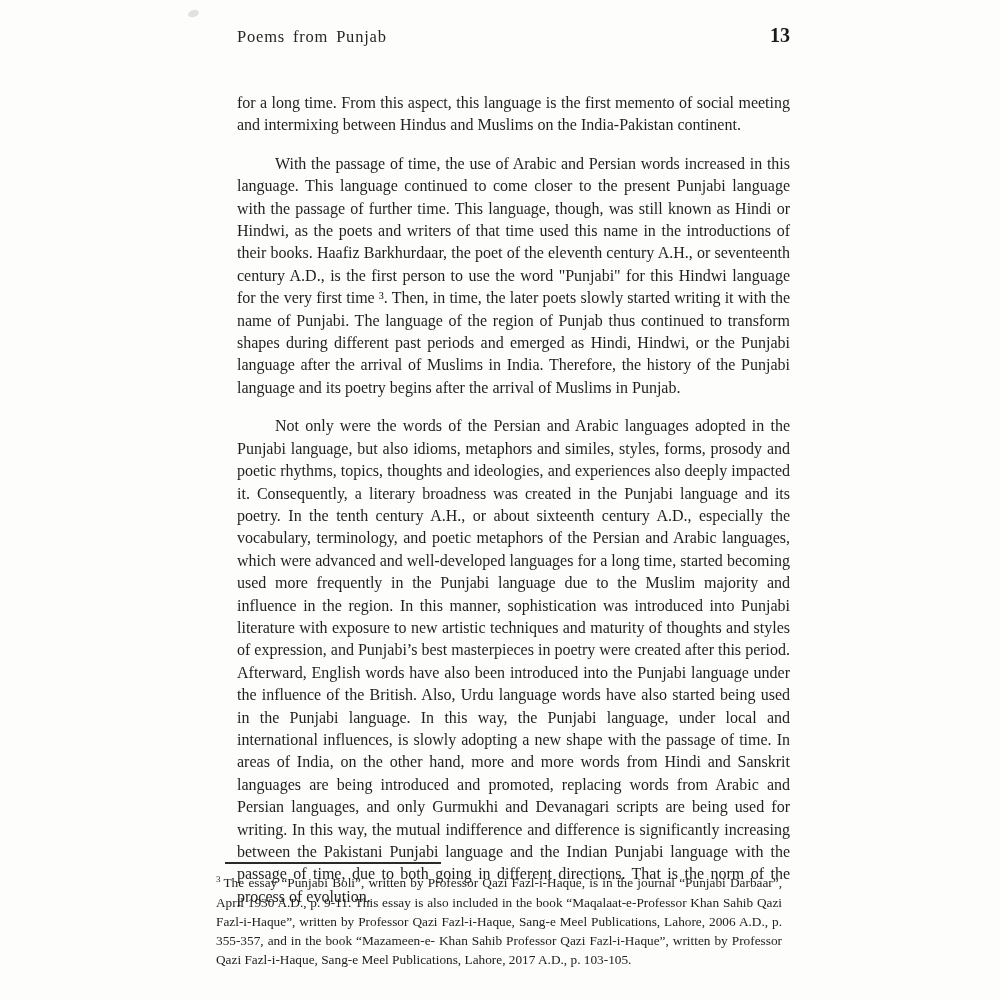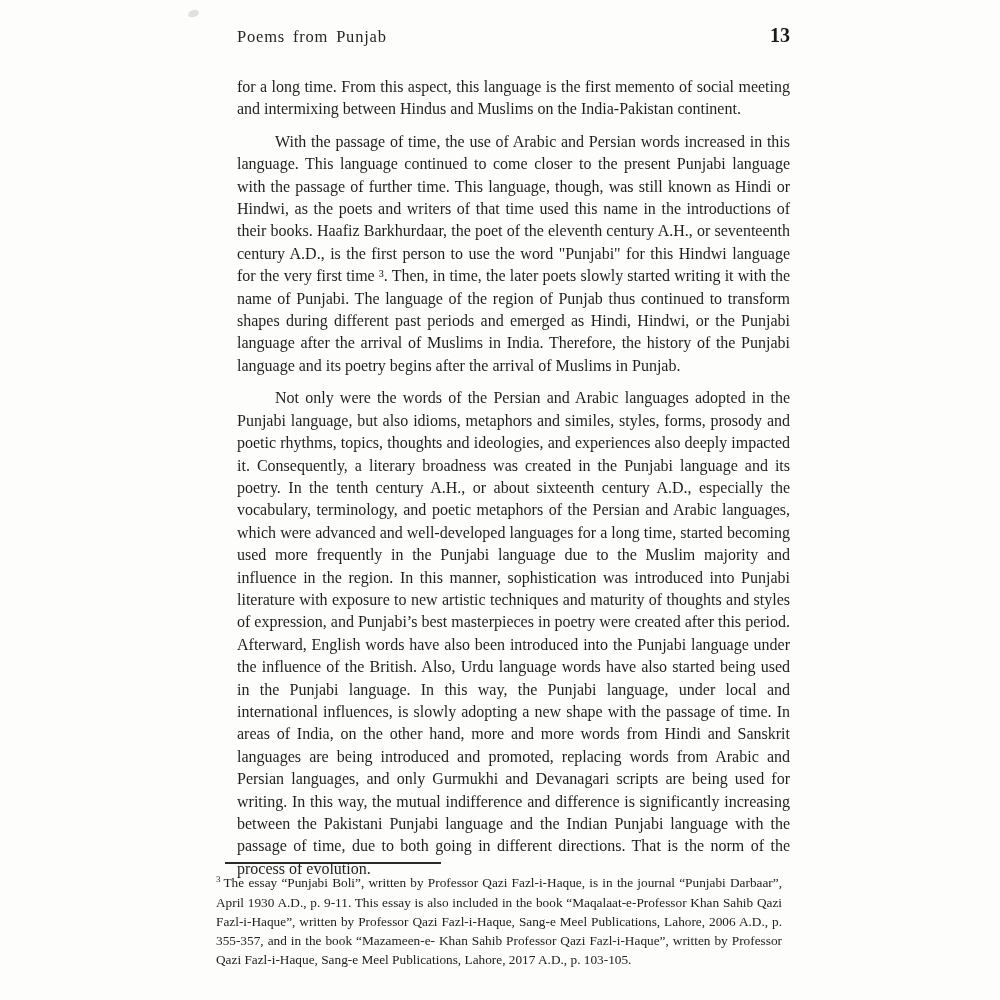--- a/index.html
+++ b/index.html
@@ -49,21 +49,21 @@
     font-weight: bold;
     color: #1a1a1a;
   }
   .page-body {
     position: absolute;
     left: 237px;
     top: 76px;
     width: 553px;
   }
   .page-body p {
-    margin: 0 0 10px 0;
+    margin: 16px 0 10px 0;
     font-size: 16px;
     line-height: 22.4px;
     text-align: justify;
     color: #1f1f1f;
   }
   .page-body p.indented {
     text-indent: 38px;
   }
   .footnote {
     position: absolute;

